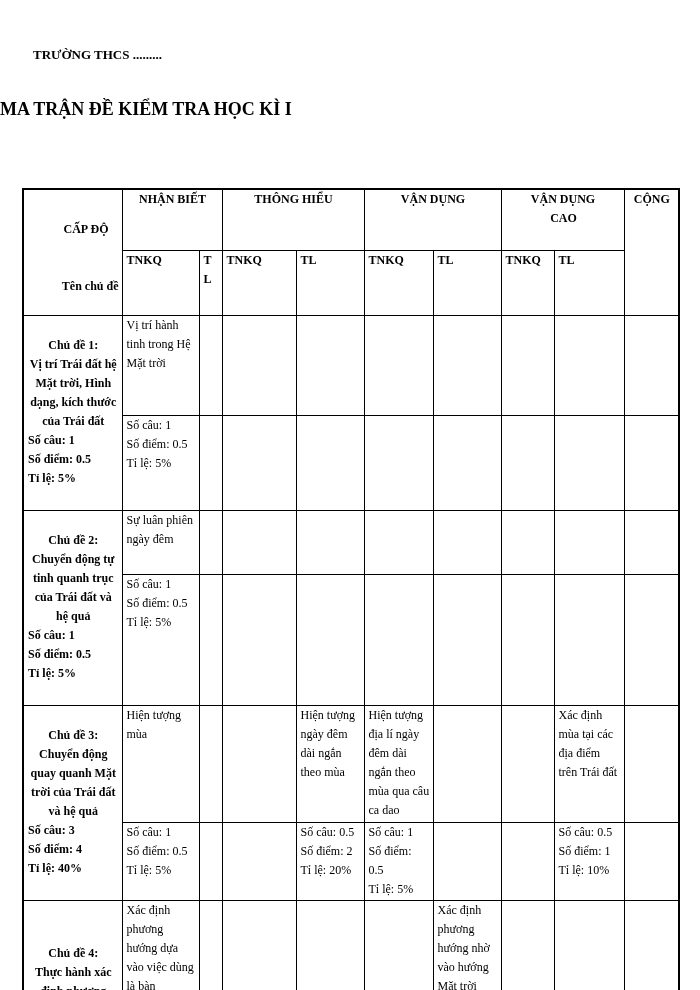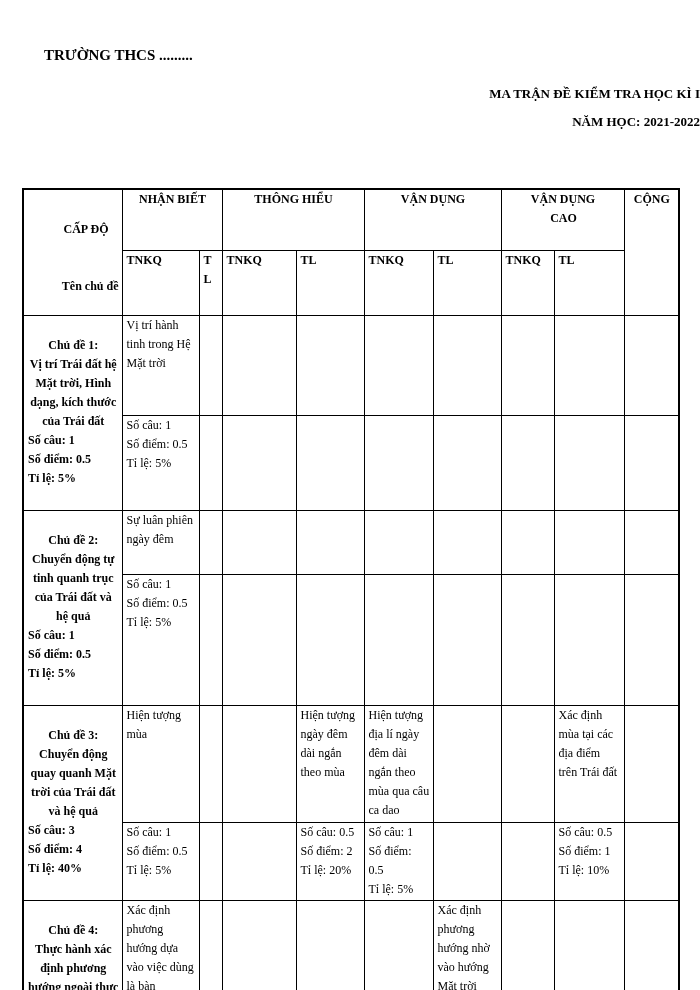--- a/index.html
+++ b/index.html
@@ -1,20 +1,20 @@
 <!DOCTYPE html>
 <html><head>
 <meta charset="utf-8">
 <style>
   html,body{margin:0;padding:0;background:#fff;}
   .page{position:relative;width:700px;height:990px;background:#fff;color:#000;
         font-family:"Liberation Serif",serif;overflow:hidden;}
-  .school{position:absolute;left:44px;top:47px;font-weight:bold;font-size:15px;}
-  .titles{position:absolute;left:0;right:0;top:80px;text-align:right;
-          font-weight:bold;font-size:13px;line-height:27.5px;}
+  .school{position:absolute;left:33px;top:47px;font-weight:bold;font-size:13px;}
+  .titles{position:absolute;left:0;right:0;top:96px;text-align:left;
+          font-weight:bold;font-size:18px;line-height:27.5px;}
   table.matrix{position:absolute;left:22px;top:188px;width:656px;
                border-collapse:collapse;table-layout:fixed;
                border:2px solid #000;}
   table.matrix td{border:1px solid #000;vertical-align:top;overflow:hidden;
                   font-size:12px;line-height:19px;padding:0 3px 0 4px;
                   white-space:pre-line;word-wrap:break-word;}
   
   tr.h1 {height:40px;}
   tr.h2 {height:42px;}
   td.grp{font-weight:bold;text-align:center;vertical-align:middle;line-height:15px;font-family:Liberation Serif, serif;}
@@ -24,37 +24,36 @@
   td.cong-h{font-weight:bold;text-align:center;vertical-align:middle;}
   td.corner{vertical-align:top;line-height:15px;}
   .corner-top{font-weight:bold;text-align:right;padding:11px 10px 0 0;}
   .corner-bottom{font-weight:bold;text-align:right;padding:19px 0 0 0;}
   
   tr.r1c{height:65px;} tr.r1s{height:62px;}
   tr.r2c{height:40px;} tr.r2s{height:82px;}
   tr.r3c{height:78px;} tr.r3s{height:56px;}
   tr.r4c{height:81px;}
   td.topic{font-weight:bold;line-height:14px;padding:2px 2px 0 2px;}
-  .topic-inner{display:flex;flex-direction:column;}
+  .topic-inner{display:flex;flex-direction:column;justify-content:flex-end;}
   .t1{min-height:121px;} .t2{min-height:114px;} .t3{min-height:128px;}
   .t4{min-height:119px;}
   .topic-title{text-align:center;padding-top:1px;}
   .topic-stats{text-align:left;margin-top:auto;padding-bottom:3px;}
   td.cell{}
 </style>
 </head>
 <body>
 
 <div class="page">
 
   <div class="school">TRƯỜNG THCS .........</div>
 
   <div class="titles">
     <div>MA TRẬN ĐỀ KIỂM TRA HỌC KÌ I</div>
-    <div>NĂM HỌC: 2021-2022</div>
   </div>
 
   <table class="matrix">
     <colgroup>
       <col style="width:99px">
         <col style="width:77px">
         <col style="width:23px">
       <col style="width:74px">
         <col style="width:68px">
         <col style="width:69px">

